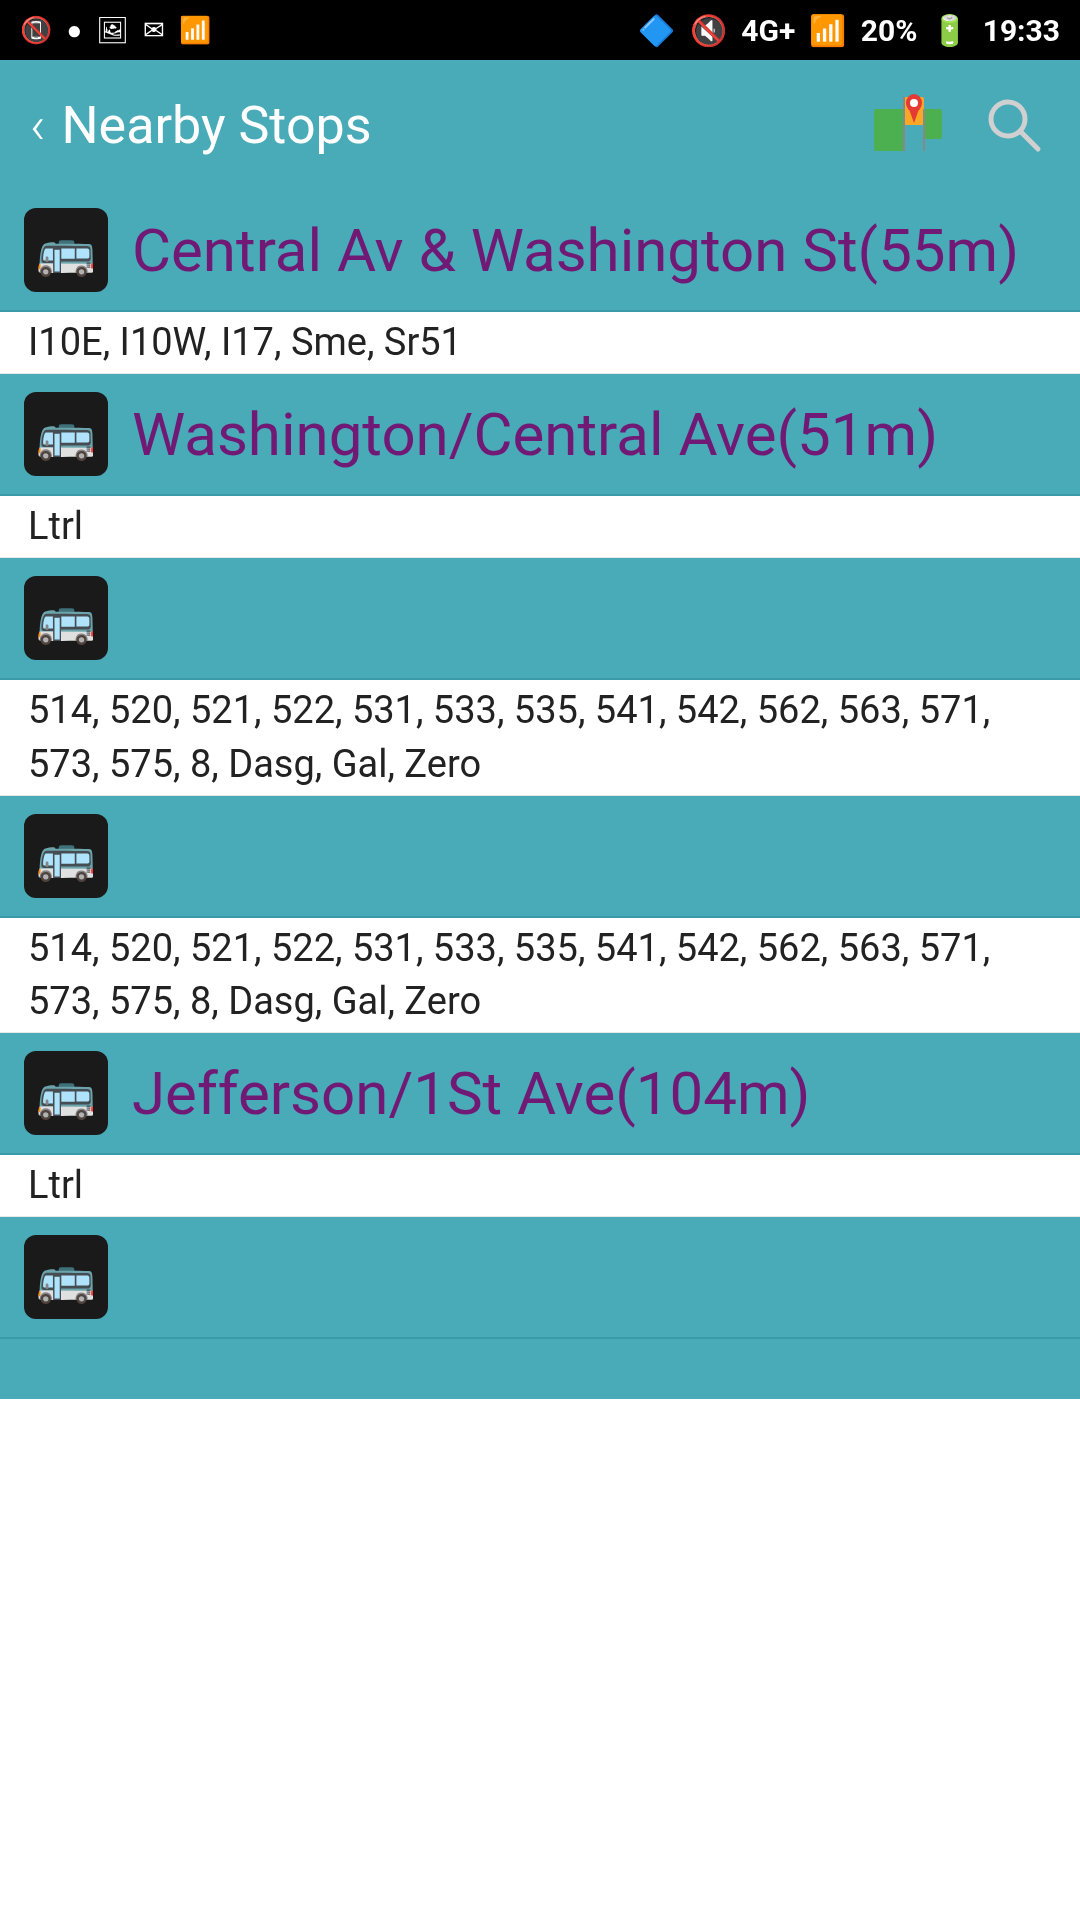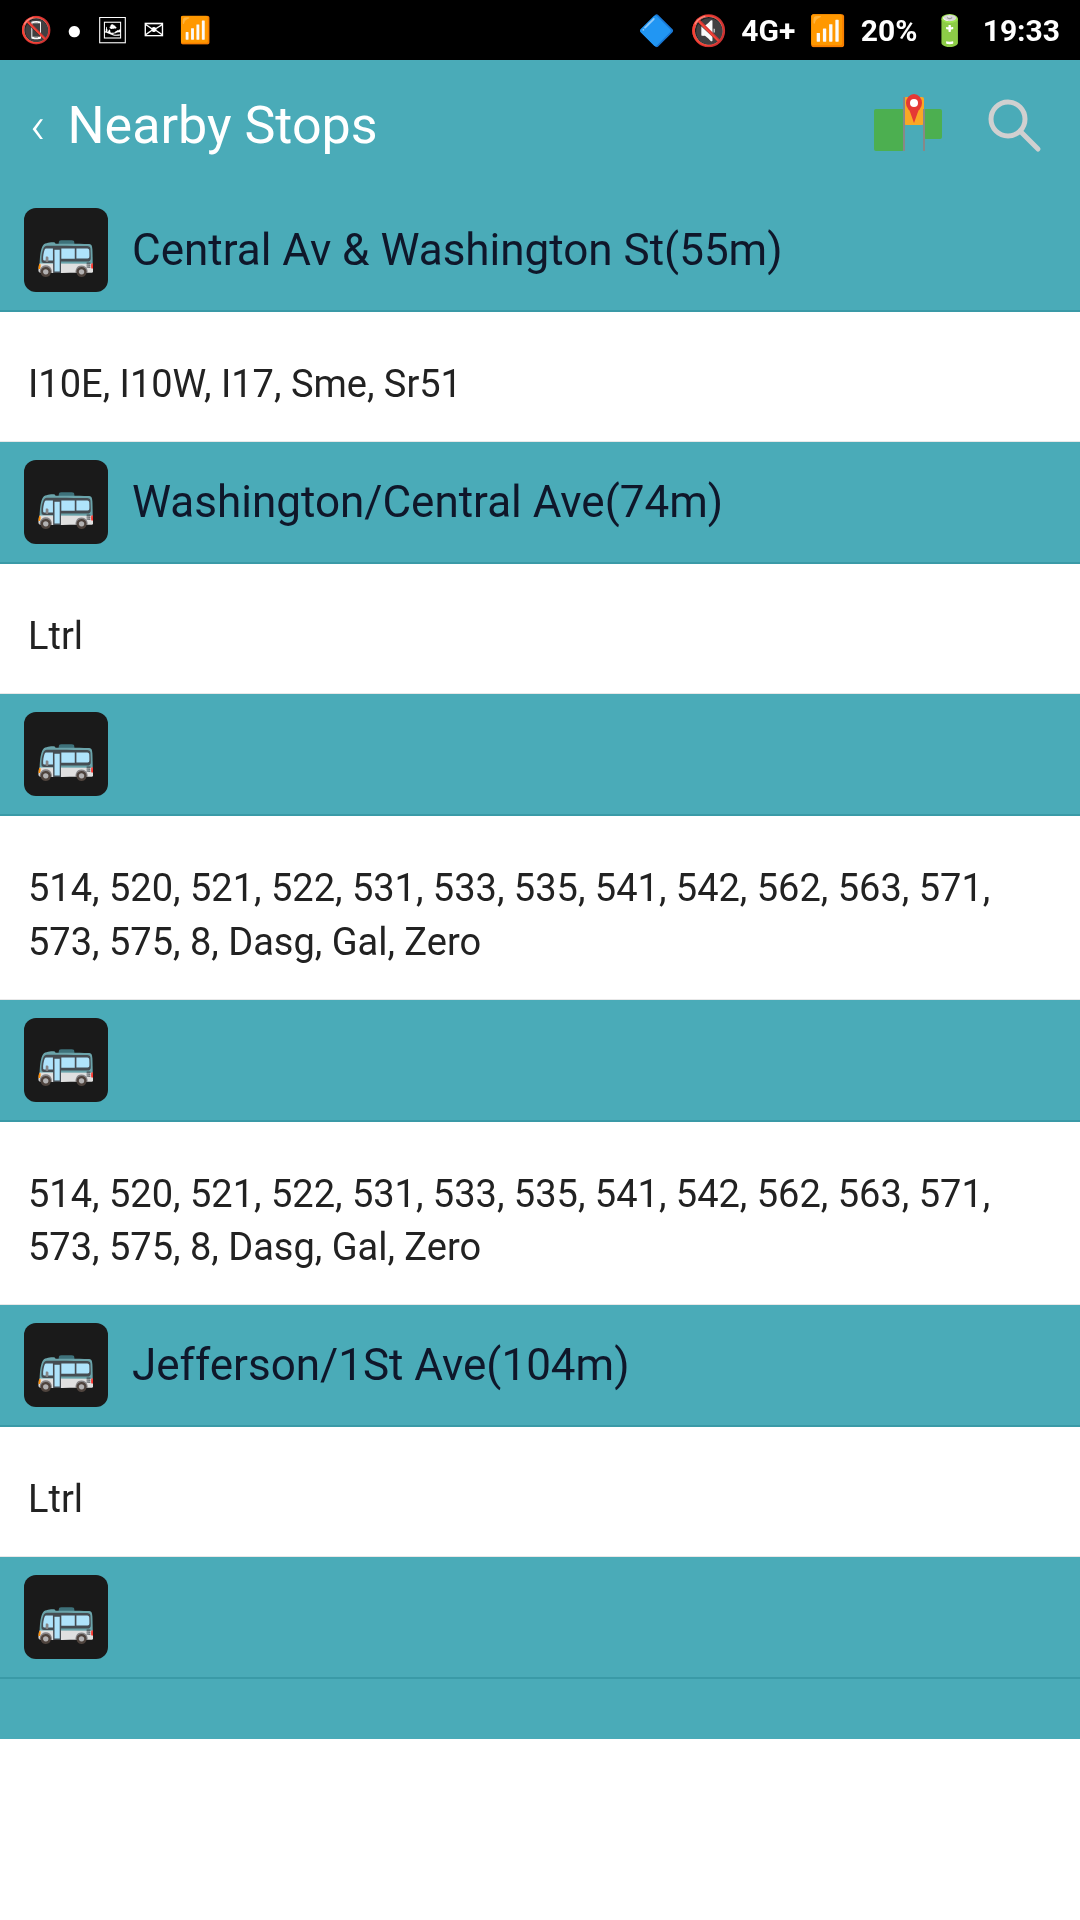--- a/index.html
+++ b/index.html
@@ -56,21 +56,20 @@
     }
     .back-arrow {
       color: #fff;
       font-size: 52px;
       font-weight: 300;
     }
     .app-title {
       color: #fff;
       font-size: 52px;
       font-weight: 400;
-      margin-left: 6px;
     }
     .app-bar-right {
       display: flex;
       align-items: center;
       gap: 30px;
     }
     .map-icon-container {
       width: 80px;
       height: 80px;
       display: flex;
@@ -116,31 +115,30 @@
       justify-content: center;
       flex-shrink: 0;
       margin-right: 24px;
     }
     .bus-emoji {
       font-size: 48px;
       color: #fff;
     }
 
     .stop-name {
-      color: #0f172a;
-      font-size: 44px;
+      color: #701a75;
+      font-size: 60px;
       font-weight: 400;
       text-align: center;
     }
 
     .routes-row {
-      padding: 30px 28px;
+      padding: 4px 28px;
       background: #fff;
       border-bottom: 1px solid #e8e8e8;
-      margin-top: 16px;
     }
     .routes-text {
       font-size: 38px;
       color: #222;
       line-height: 1.4;
     }
   </style>
 </head>
 <body>
 
@@ -202,21 +200,21 @@
     <span class="stop-name">Central Av &amp; Washington St(55m)</span>
   </div>
   <div class="routes-row">
     <span class="routes-text">I10E, I10W, I17, Sme, Sr51</span>
   </div>
 
   <div class="stop-item">
     <div class="bus-icon-box">
       <span class="bus-emoji">🚌</span>
     </div>
-    <span class="stop-name">Washington/Central Ave(74m)</span>
+    <span class="stop-name">Washington/Central Ave(51m)</span>
   </div>
   <div class="routes-row">
     <span class="routes-text">Ltrl</span>
   </div>
 
   <div class="stop-item">
     <div class="bus-icon-box">
       <span class="bus-emoji">🚌</span>
     </div>
   </div>

